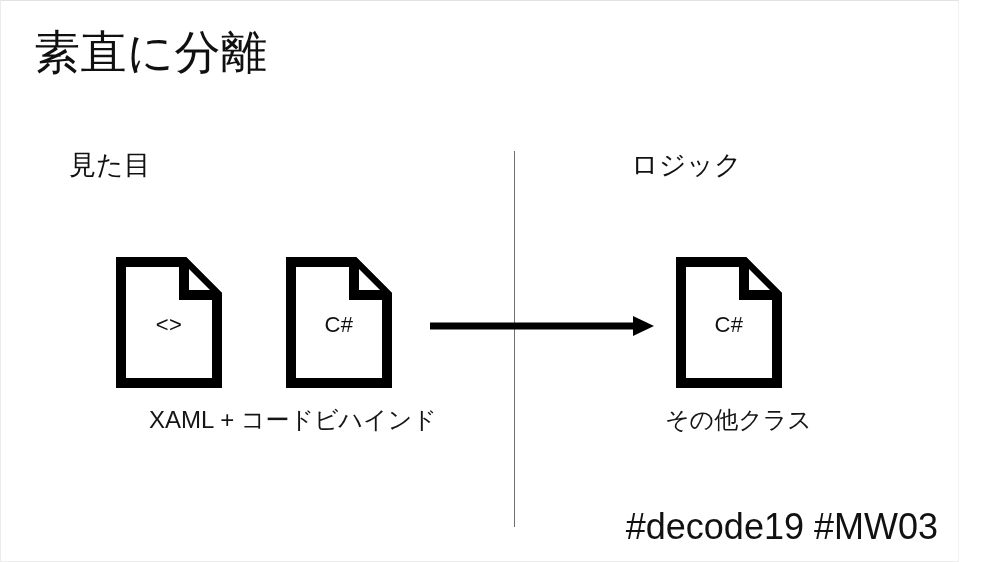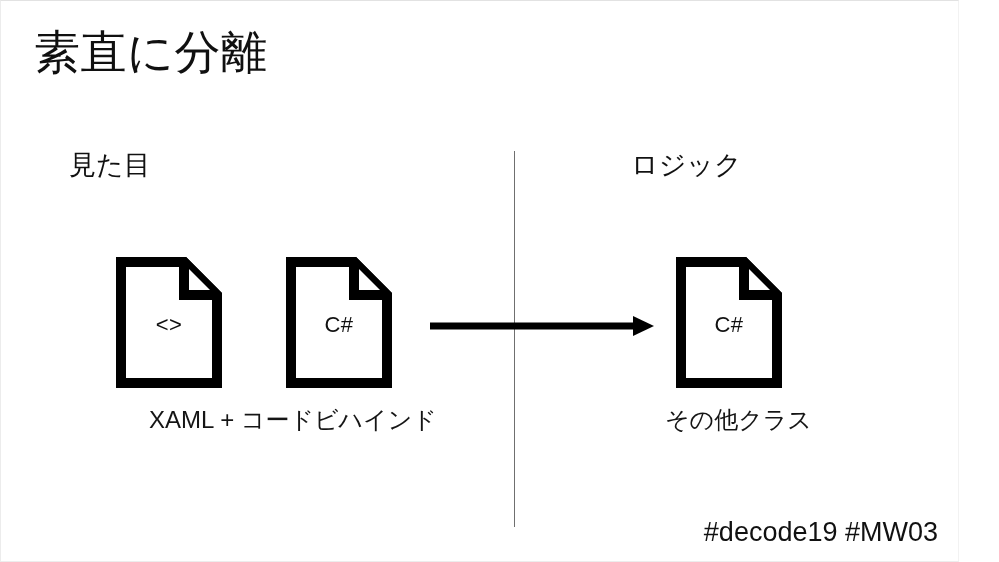--- a/index.html
+++ b/index.html
@@ -108,21 +108,21 @@
     display: block;
     width: 100%;
     height: 100%;
   }
 
   
   .footer-tags {
     position: absolute;
     right: 20px;
     bottom: 13px;
-    font-size: 27px;
+    font-size: 36px;
     line-height: 1.2;
     color: #111111;
     white-space: nowrap;
   }
 </style>
 </head>
 <body>
 
 <div class="slide">
 

